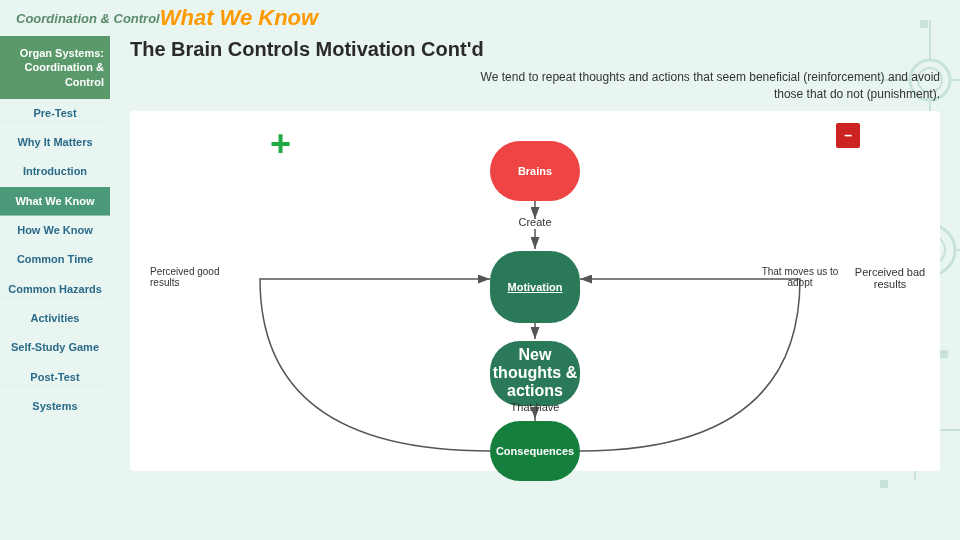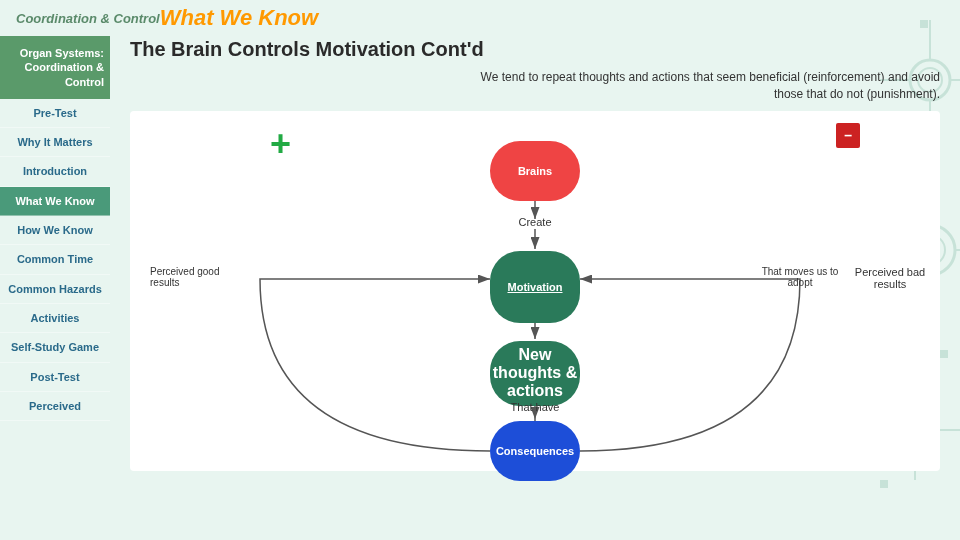--- a/index.html
+++ b/index.html
@@ -184,21 +184,21 @@
       background: #2a7a5a;
       top: 230px;
       left: 50%;
       transform: translateX(-50%);
     }
 
     .node-consequences {
       width: 90px;
       height: 60px;
       border-radius: 30px;
-      background: #1d4ed8;
+      background: #15803d;
       top: 310px;
       left: 50%;
       transform: translateX(-50%);
     }
 
     
     .label-create {
       position: absolute;
       top: 105px;
       left: 50%;
@@ -305,21 +305,21 @@
   <div class="sidebar-item">Pre-Test</div>
   <div class="sidebar-item">Why It Matters</div>
   <div class="sidebar-item">Introduction</div>
   <div class="sidebar-item teal-bg">What We Know</div>
   <div class="sidebar-item">How We Know</div>
   <div class="sidebar-item">Common Time</div>
   <div class="sidebar-item">Common Hazards</div>
   <div class="sidebar-item">Activities</div>
   <div class="sidebar-item">Self-Study Game</div>
   <div class="sidebar-item">Post-Test</div>
-  <div class="sidebar-item">Perceived</div>
+  <div class="sidebar-item">Systems</div>
 </div>
 
 <div class="main-content">
   <h1 class="page-title">The Brain Controls Motivation Cont'd</h1>
   <p class="intro-text">We tend to repeat thoughts and actions that seem beneficial (reinforcement) and avoid those that do not (punishment).</p>
 
   <div class="diagram-container">
 
     <div class="plus-sign">+</div>
 

